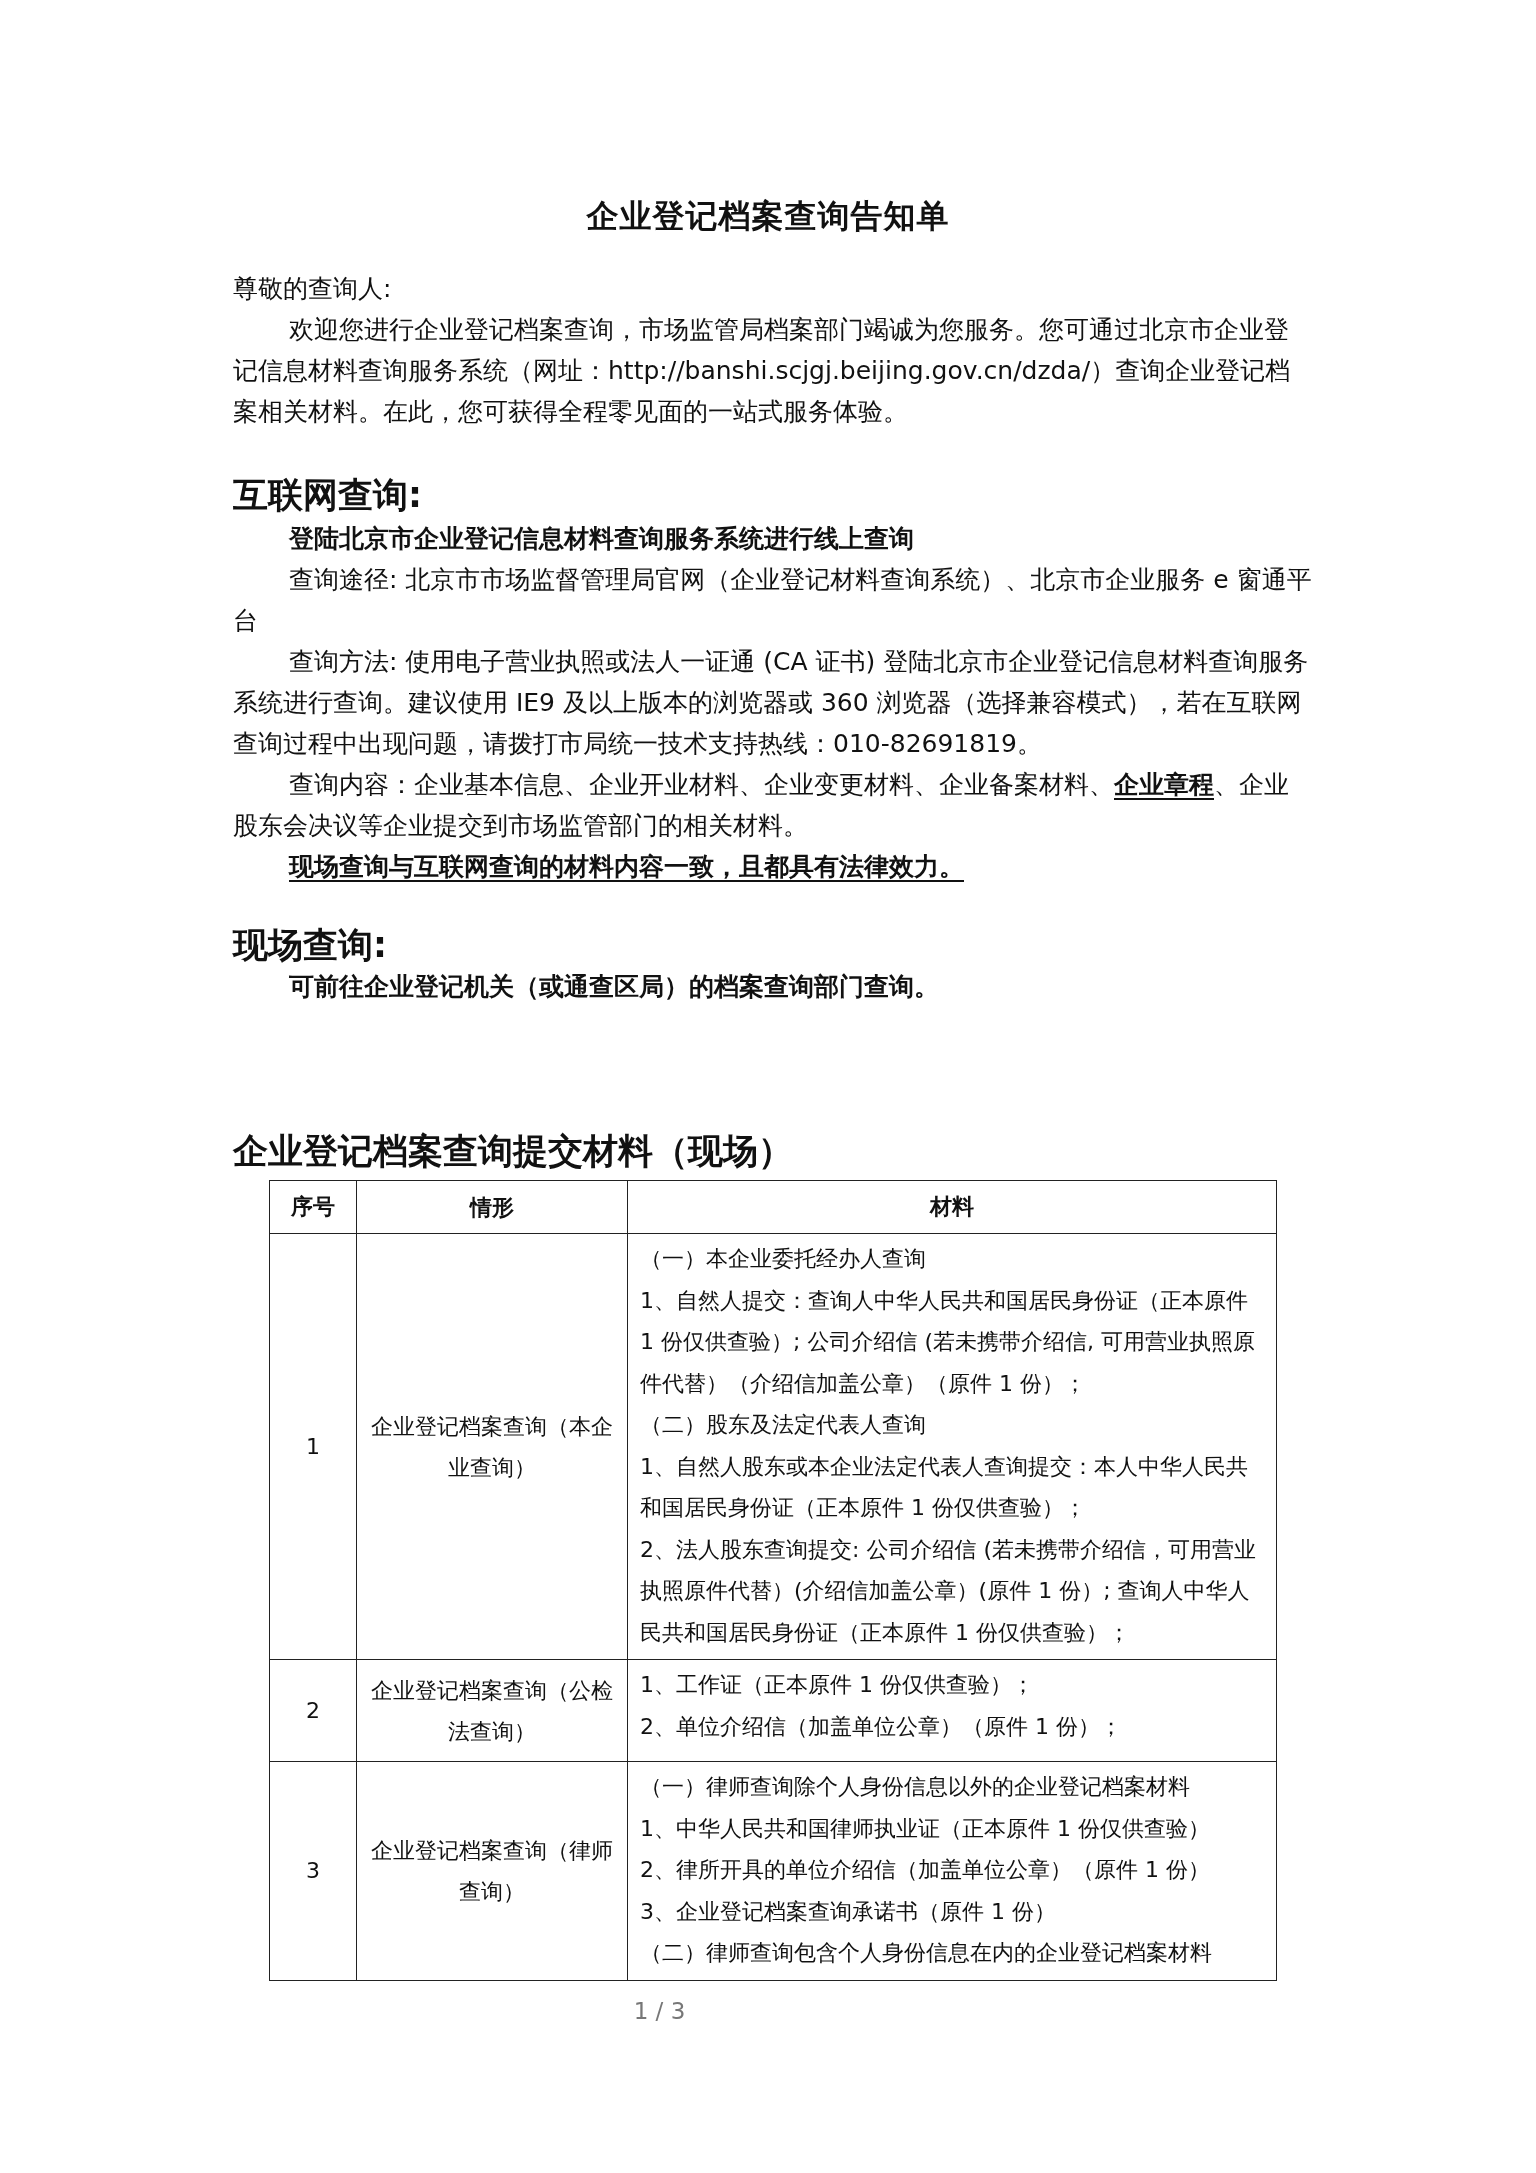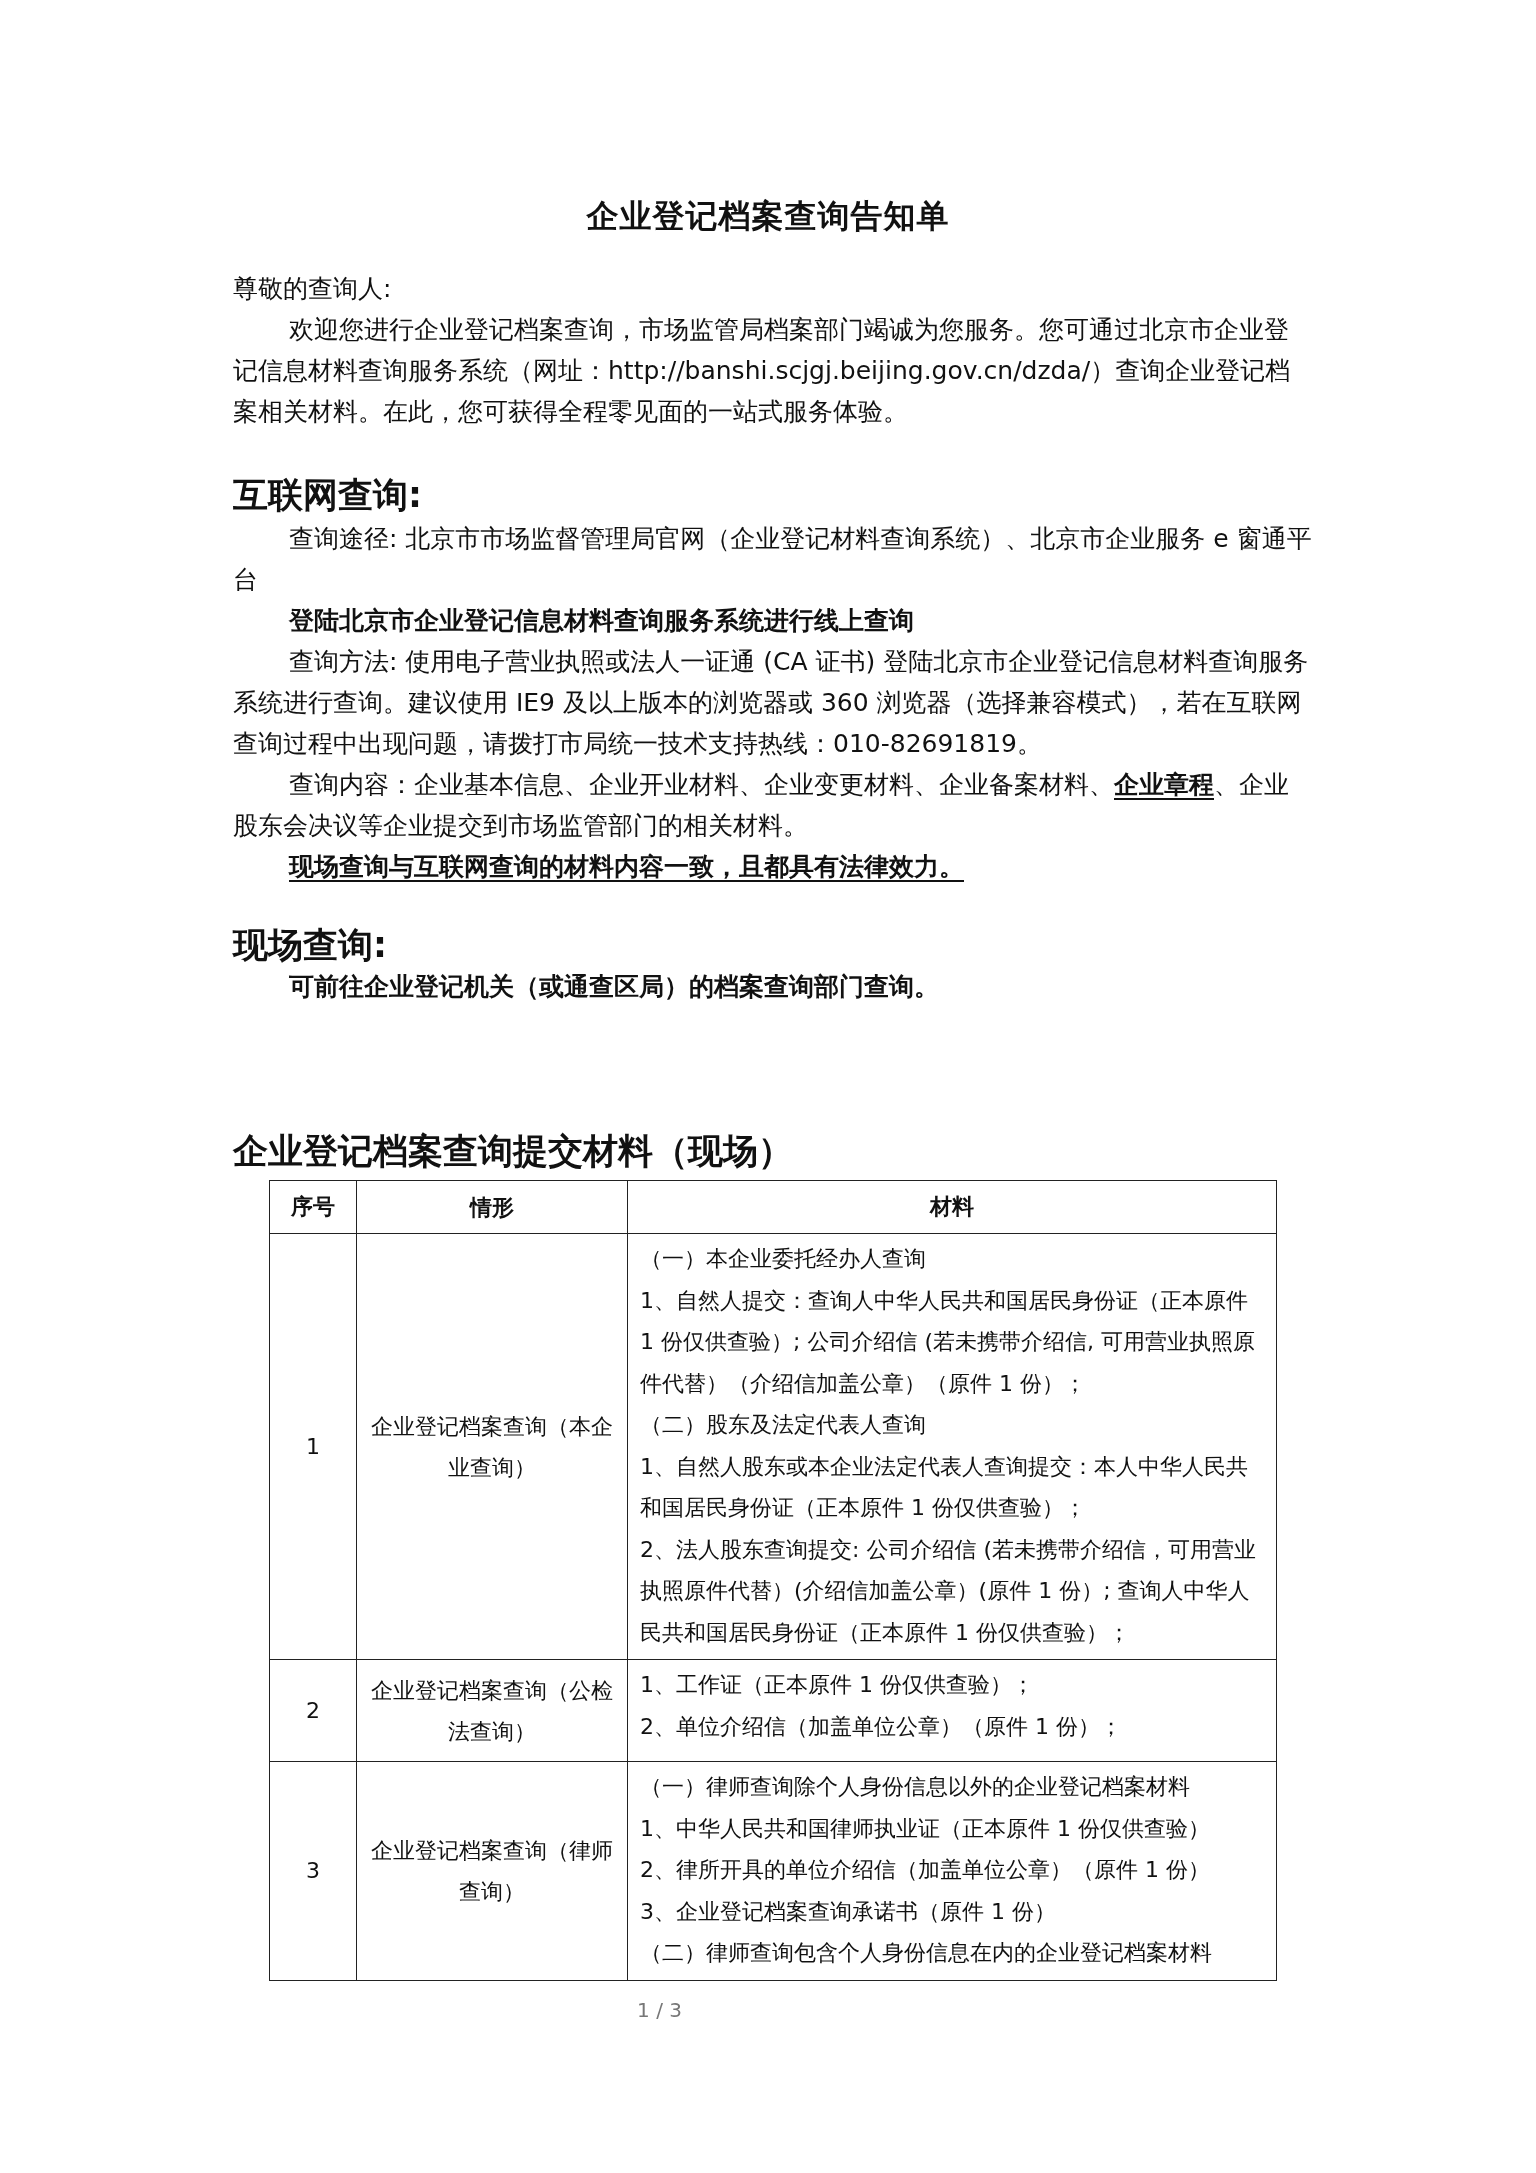--- a/index.html
+++ b/index.html
@@ -30,40 +30,40 @@
   table.materials th, table.materials td {
     border: 1.5px solid #222; vertical-align: middle;
   }
   table.materials th { height: 50px; font-weight: bold; font-size: 22px; text-align: center; }
   .c-no { width: 84px; text-align: center; }
   .c-case { width: 250px; text-align: center; line-height: 41px; padding: 0 10px; }
   .c-mat { padding: 4px 12px 6px 12px; line-height: 41.5px; }
   .c-mat div { white-space: normal; }
   .pager {
     position: absolute; top: 1998px; left: 0; width: 1319px; text-align: center;
-    font-size: 20px; color: #777;
+    font-size: 23px; color: #777;
   }
 </style>
 </head>
 <body>
 
 <div class="page">
 
   <div class="title">企业登记档案查询告知单</div>
 
   <div class="body-text" style="top:268px;">
     <div>尊敬的查询人:</div>
     <div class="indent">欢迎您进行企业登记档案查询，市场监管局档案部门竭诚为您服务。您可通过北京市企业登记信息材料查询服务系统（网址：http://banshi.scjgj.beijing.gov.cn/dzda/）查询企业登记档案相关材料。在此，您可获得全程零见面的一站式服务体验。</div>
   </div>
 
   <div class="h2" style="top:472px;">互联网查询:</div>
 
   <div class="body-text" style="top:518px;">
+    <div class="indent sub-bold">登陆北京市企业登记信息材料查询服务系统进行线上查询</div>
     <div class="indent">查询途径: 北京市市场监督管理局官网（企业登记材料查询系统）、北京市企业服务 e 窗通平台</div>
-    <div class="indent sub-bold">登陆北京市企业登记信息材料查询服务系统进行线上查询</div>
     <div class="indent">查询方法: 使用电子营业执照或法人一证通 (CA 证书) 登陆北京市企业登记信息材料查询服务系统进行查询。建议使用 IE9 及以上版本的浏览器或 360 浏览器（选择兼容模式），若在互联网查询过程中出现问题，请拨打市局统一技术支持热线：010-82691819。</div>
     <div class="indent"><span>查询内容：企业基本信息、企业开业材料、企业变更材料、企业备案材料、</span><span class="bold ul">企业章程</span><span>、企业股东会决议等企业提交到市场监管部门的相关材料。</span></div>
     <div class="indent"><span class="bold ul">现场查询与互联网查询的材料内容一致，且都具有法律效力。</span></div>
   </div>
 
   <div class="h2" style="top:922px;">现场查询:</div>
 
   <div class="body-text" style="top:966px;">
     <div class="indent sub-bold">可前往企业登记机关（或通查区局）的档案查询部门查询。</div>
   </div>

